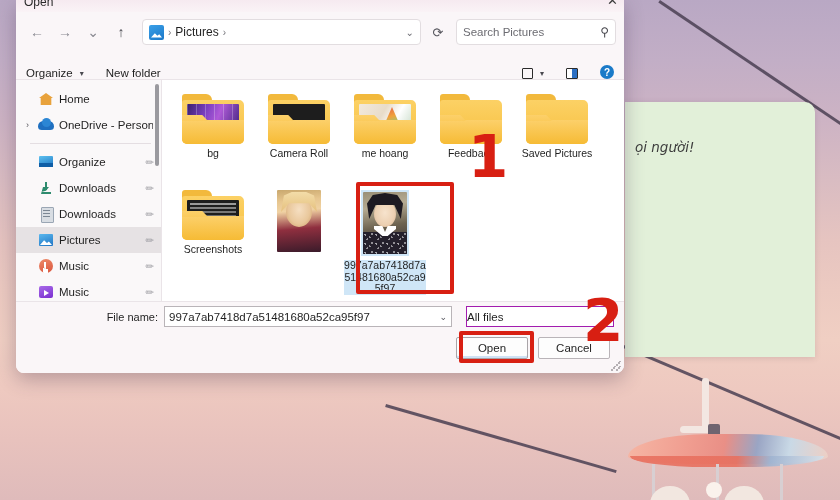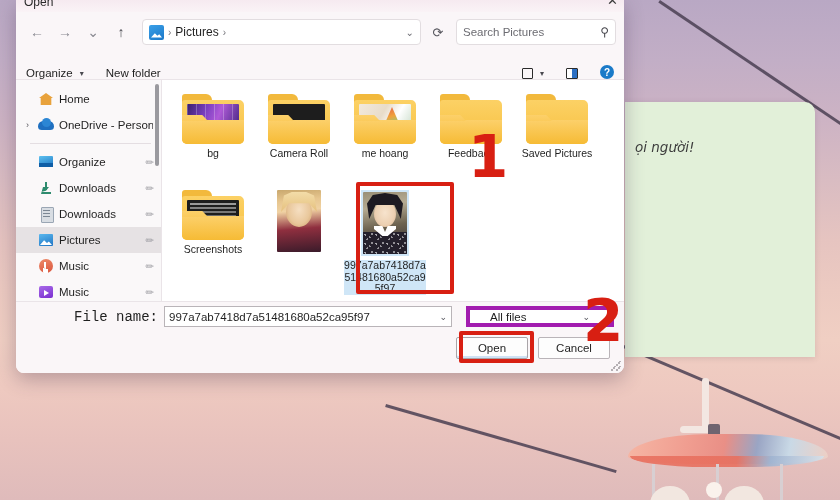--- a/index.html
+++ b/index.html
@@ -326,33 +326,33 @@
   .tile.selected .thumbwrap { background: #cfe6f7; padding: 2px; }
 
   
   #fnrow {
     height: 30px; flex: 0 0 auto;
     background: #faf6f8;
     border-top: 1px solid #eae4e8;
     display: flex; align-items: center;
     padding: 0 10px; gap: 6px;
   }
-  #fnrow .lbl { font-size: 14px; color: #1f1f1f; font-family: Liberation Mono, monospace; }
+  #fnrow .lbl { font-size: 11px; color: #1f1f1f; }
   #fninput {
     width: 288px; height: 21px;
     background: #ffffff; border: 1px solid #b9b4b8;
     display: flex; align-items: center; padding: 0 4px;
     font-size: 11.5px; color: #1f1f1f;
   }
   #fninput .v { flex: 1 1 auto; white-space: nowrap; overflow: hidden; }
   #fninput .chev, #filterbox .chev { font-size: 9px; color: #55555c; }
   #filterbox {
     width: 148px; height: 21px; margin-left: 8px;
-    background: #ffffff; border: 4px solid #a21caf;
-    display: flex; align-items: center; padding: 0 20px;
+    background: #ffffff; border: 1px solid #a21caf;
+    display: flex; align-items: center; padding: 0 0;
     font-size: 11.5px; color: #1f1f1f;
   }
   #filterbox .v { flex: 1 1 auto; }
 
   
   #btnrow {
     height: 42px; flex: 0 0 auto;
     background: #faf6f8;
     display: flex; align-items: center; justify-content: flex-end;
     padding: 0 14px 8px 0; gap: 10px;

